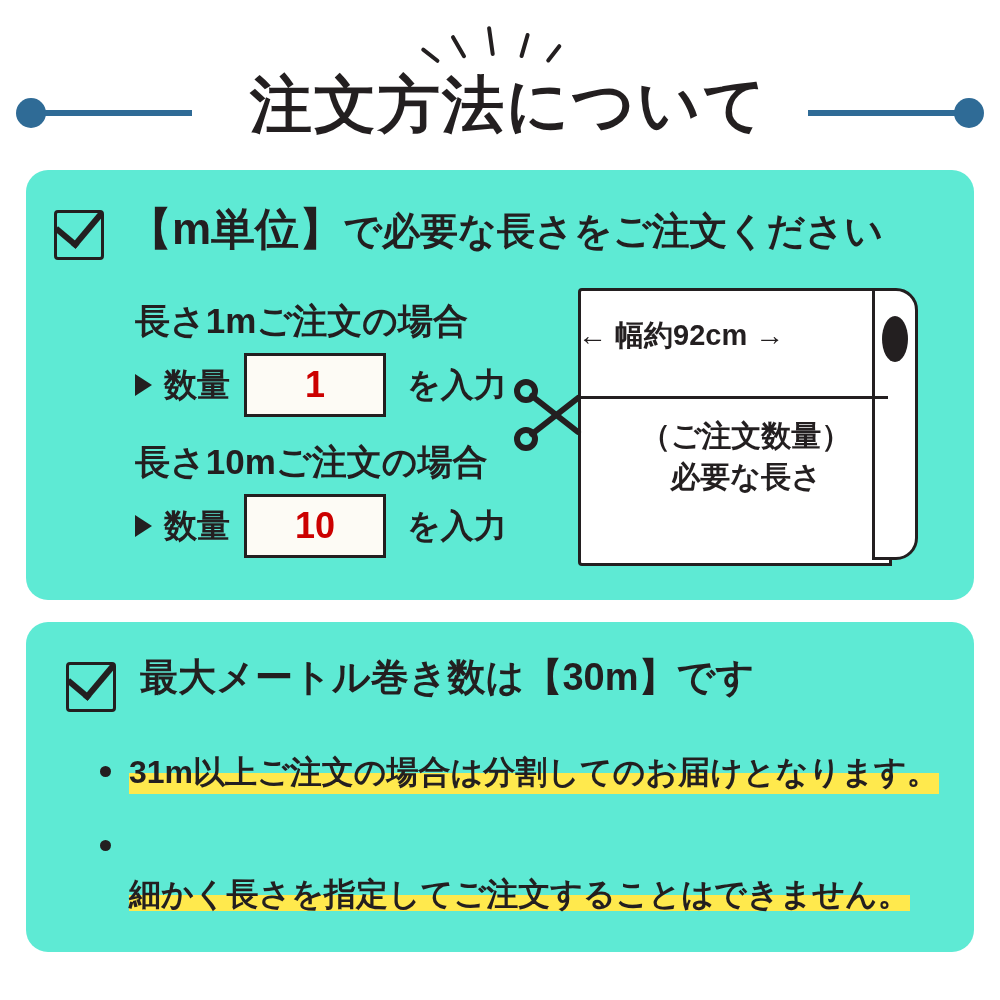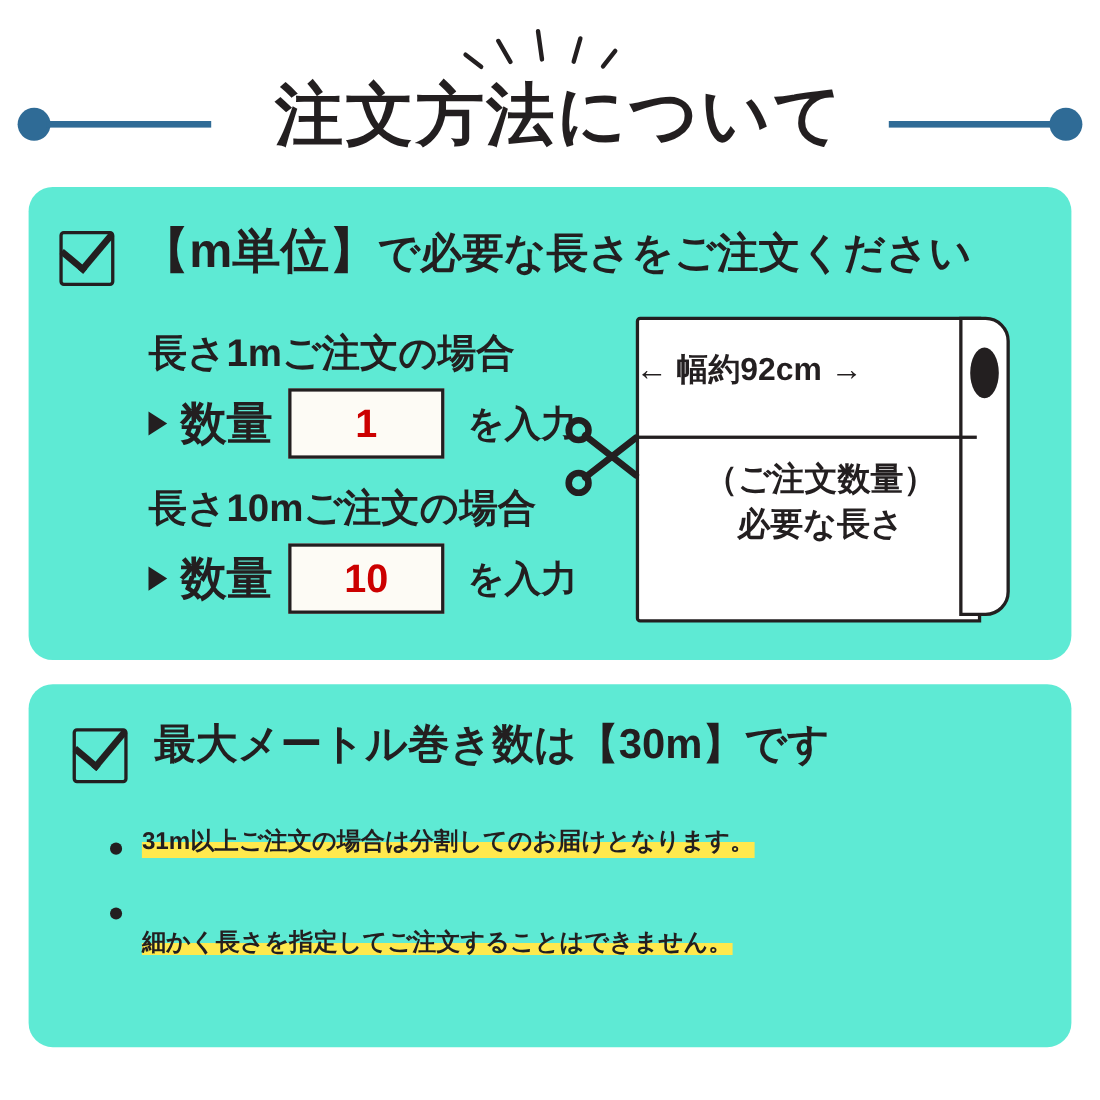--- a/index.html
+++ b/index.html
@@ -133,21 +133,21 @@
     margin-bottom: 22px;
   }
   .tri {
     width: 0; height: 0;
     border-left: 17px solid #231f20;
     border-top: 11px solid transparent;
     border-bottom: 11px solid transparent;
     margin-right: 12px;
   }
   .qty-label {
-    font-size: 42px;
+    font-size: 33px;
     font-weight: bold;
     margin-right: 14px;
   }
   .qty-box {
     width: 136px;
     height: 58px;
     background: #fdfbf5;
     border: 3px solid #231f20;
     display: flex;
     align-items: center;
@@ -238,21 +238,21 @@
   }
 
   
   .bullets {
     padding: 10px 0 0 62px;
   }
   .bullet {
     display: flex;
     align-items: flex-start;
     margin-top: 26px;
-    font-size: 22px;
+    font-size: 32px;
     font-weight: bold;
     line-height: 1.5;
     text-align: right;
   }
   .bullet .dotmark {
     width: 11px;
     height: 11px;
     border-radius: 50%;
     background: #231f20;
     margin: 18px 18px 0 0;

